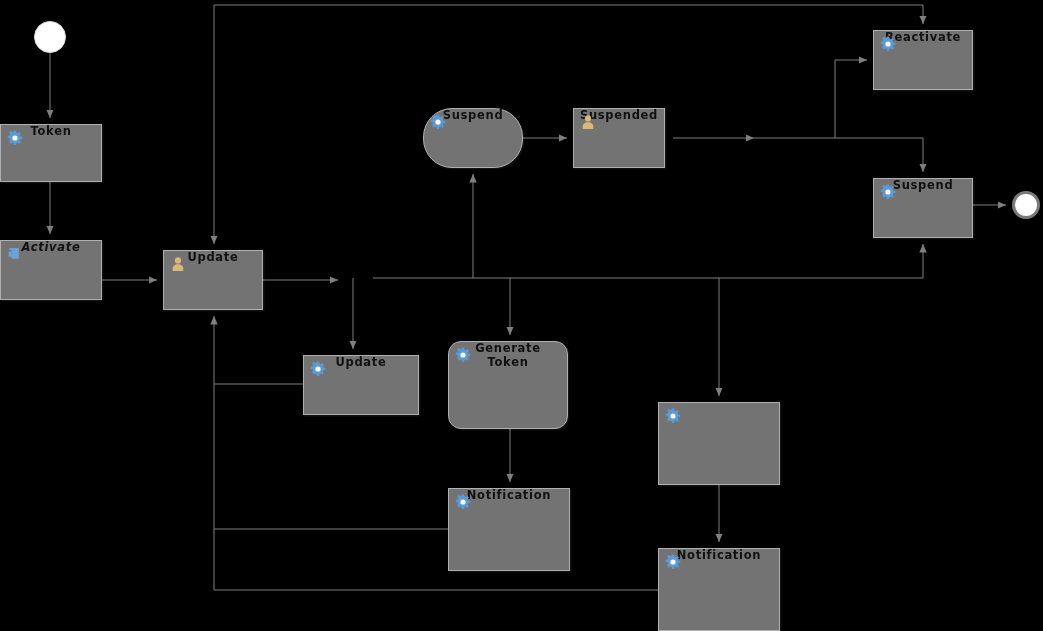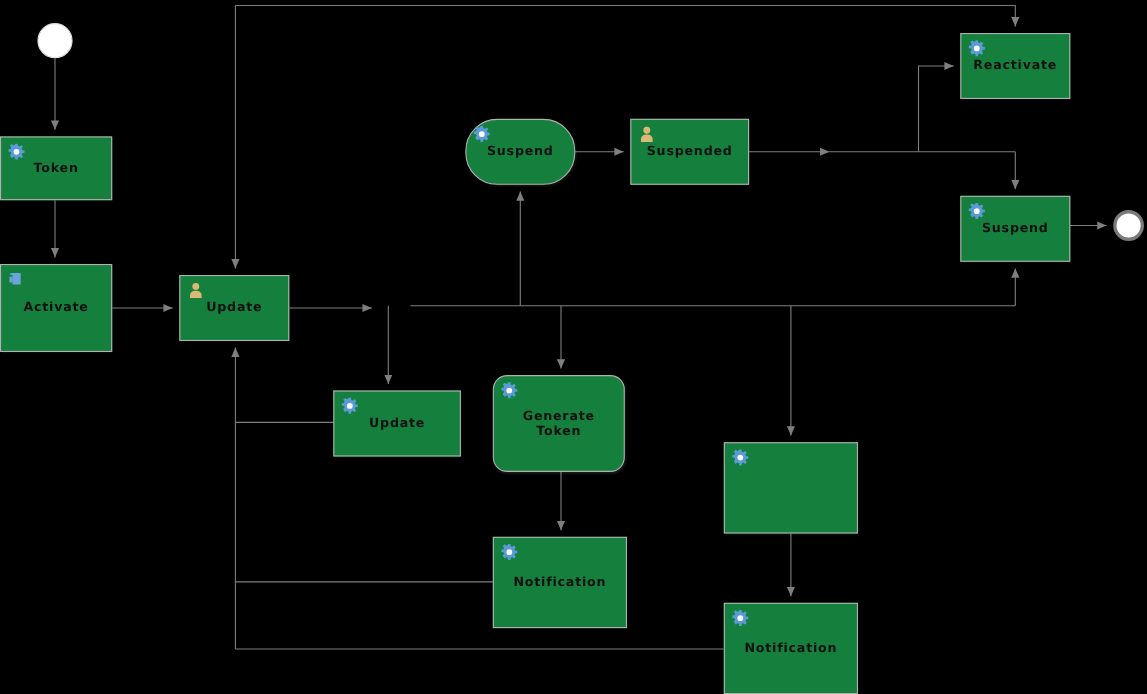--- a/index.html
+++ b/index.html
@@ -18,25 +18,24 @@
   }
   #edge-layer {
     position: absolute;
     left: 0; top: 0;
     width: 1043px;
     height: 631px;
   }
   .node {
     position: absolute;
     box-sizing: border-box;
-    background: #15803d;
+    background: #737373;
     border: 1px solid #b0b0b0;
     box-shadow: 1px 1px 2px rgba(255,255,255,0.10);
     display: flex;
-    align-items: center;
     justify-content: center;
   }
   .node-label {
     font-size: 11.5px;
     font-weight: bold;
     color: #111111;
     letter-spacing: 0.7px;
     text-align: center;
     line-height: 13.5px;
     padding: 0 5px;
@@ -103,21 +102,21 @@
   </svg>
   <div id="nodes">
       <div class="node" style="left: 0px; top: 124px; width: 102px; height: 58px;">
         <span class="node-icon"><svg viewBox="0 0 16 16" width="16" height="16">
             <path fill="#5b9bd5" d="M8 5.2a2.8 2.8 0 100 5.6 2.8 2.8 0 000-5.6zm0 1.5a1.3 1.3 0 110 2.6 1.3 1.3 0 010-2.6z"></path>
             <path fill="#5b9bd5" d="M6.9 0.6h2.2l0.3 2.0 1.3 0.55 1.65-1.2 1.55 1.55-1.2 1.65 0.55 1.3 2.0 0.3v2.2l-2.0 0.3-0.55 1.3 1.2 1.65-1.55 1.55-1.65-1.2-1.3 0.55-0.3 2.0H6.9l-0.3-2.0-1.3-0.55-1.65 1.2L2.1 11.1l1.2-1.65-0.55-1.3-2.0-0.3V5.65l2.0-0.3 0.55-1.3L2.1 2.4 3.65 0.85 5.3 2.05l1.3-0.55z"></path>
             <circle cx="8" cy="8" r="2.6" fill="#fafafa"></circle>
           </svg></span>
         <span class="node-label">Token</span>
       </div>
-      <div class="node" style="left: 0px; top: 240px; width: 102px; height: 80px;">
+      <div class="node" style="left: 0px; top: 240px; width: 102px; height: 60px; font-style: italic;">
         <span class="node-icon"><svg viewBox="0 0 16 16" width="16" height="16">
             <path fill="#6ba4d8" d="M2.4 2.1h9.4v2.0H2.4z"></path>
             <path fill="#6ba4d8" d="M4.3 4.1h7.5v8.6H4.3z"></path>
             <path fill="#6ba4d8" d="M1.6 5.6h2.8v5.2H1.6z"></path>
           </svg></span>
         <span class="node-label">Activate</span>
       </div>
       <div class="node" style="left: 163px; top: 250px; width: 100px; height: 60px;">
         <span class="node-icon"><svg viewBox="0 0 16 16" width="16" height="16">
             <circle cx="8" cy="4.4" r="3.1" fill="#dcb877"></circle>
@@ -126,21 +125,21 @@
         <span class="node-label">Update</span>
       </div>
       <div class="node" style="left: 423px; top: 108px; width: 100px; height: 60px; border-radius: 29px;">
         <span class="node-icon"><svg viewBox="0 0 16 16" width="16" height="16">
             <path fill="#5b9bd5" d="M8 5.2a2.8 2.8 0 100 5.6 2.8 2.8 0 000-5.6zm0 1.5a1.3 1.3 0 110 2.6 1.3 1.3 0 010-2.6z"></path>
             <path fill="#5b9bd5" d="M6.9 0.6h2.2l0.3 2.0 1.3 0.55 1.65-1.2 1.55 1.55-1.2 1.65 0.55 1.3 2.0 0.3v2.2l-2.0 0.3-0.55 1.3 1.2 1.65-1.55 1.55-1.65-1.2-1.3 0.55-0.3 2.0H6.9l-0.3-2.0-1.3-0.55-1.65 1.2L2.1 11.1l1.2-1.65-0.55-1.3-2.0-0.3V5.65l2.0-0.3 0.55-1.3L2.1 2.4 3.65 0.85 5.3 2.05l1.3-0.55z"></path>
             <circle cx="8" cy="8" r="2.6" fill="#fafafa"></circle>
           </svg></span>
         <span class="node-label">Suspend</span>
       </div>
-      <div class="node" style="left: 573px; top: 108px; width: 108px; height: 60px;">
+      <div class="node" style="left: 573px; top: 108px; width: 92px; height: 60px;">
         <span class="node-icon"><svg viewBox="0 0 16 16" width="16" height="16">
             <circle cx="8" cy="4.4" r="3.1" fill="#dcb877"></circle>
             <path fill="#dcb877" d="M8 8.3c-3.2 0-5.3 1.9-5.3 4.2V15h10.6v-2.5c0-2.3-2.1-4.2-5.3-4.2z"></path>
           </svg></span>
         <span class="node-label">Suspended</span>
       </div>
       <div class="node" style="left: 873px; top: 30px; width: 100px; height: 60px;">
         <span class="node-icon"><svg viewBox="0 0 16 16" width="16" height="16">
             <path fill="#5b9bd5" d="M8 5.2a2.8 2.8 0 100 5.6 2.8 2.8 0 000-5.6zm0 1.5a1.3 1.3 0 110 2.6 1.3 1.3 0 010-2.6z"></path>
             <path fill="#5b9bd5" d="M6.9 0.6h2.2l0.3 2.0 1.3 0.55 1.65-1.2 1.55 1.55-1.2 1.65 0.55 1.3 2.0 0.3v2.2l-2.0 0.3-0.55 1.3 1.2 1.65-1.55 1.55-1.65-1.2-1.3 0.55-0.3 2.0H6.9l-0.3-2.0-1.3-0.55-1.65 1.2L2.1 11.1l1.2-1.65-0.55-1.3-2.0-0.3V5.65l2.0-0.3 0.55-1.3L2.1 2.4 3.65 0.85 5.3 2.05l1.3-0.55z"></path>

